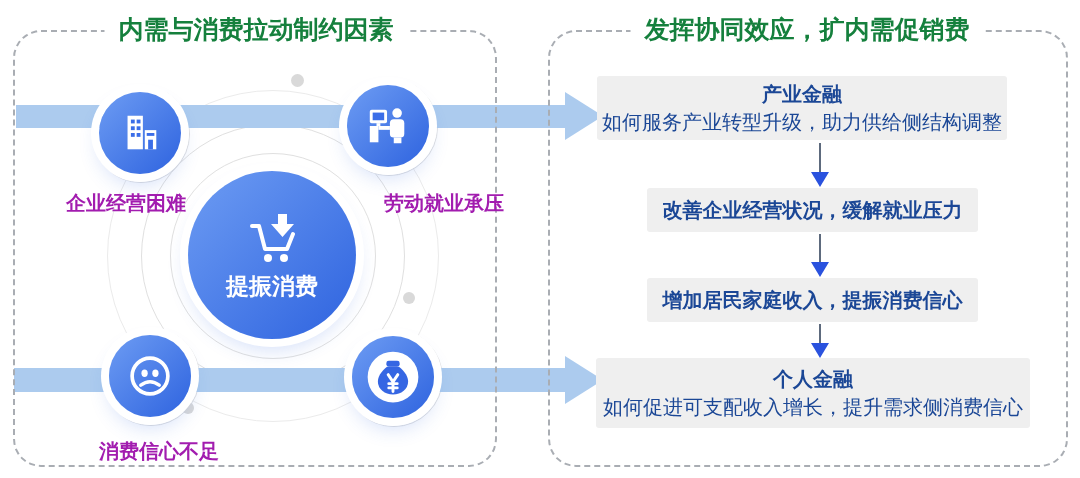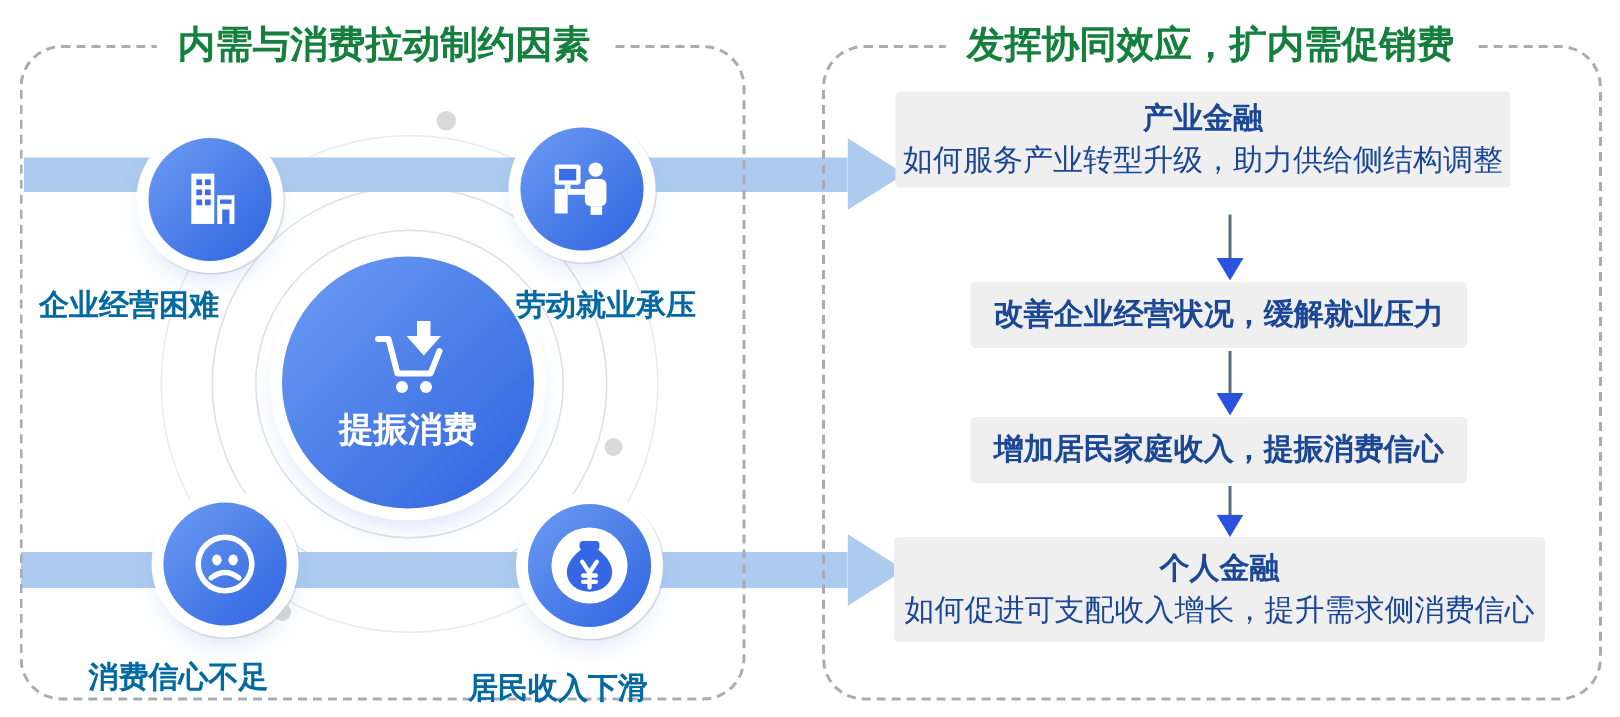--- a/index.html
+++ b/index.html
@@ -23,22 +23,22 @@
   .dot{position:absolute;background:#d9d9d9;border-radius:50%;z-index:2;}
 
   
   .bubble{position:absolute;border-radius:50%;background:linear-gradient(135deg,#6d9cf3 0%,#2e63df 100%);
           box-shadow:0 0 0 8px #ffffff,0 10px 20px rgba(46,99,223,.22);
           z-index:3;display:flex;align-items:center;justify-content:center;}
   .bubble-sm{width:82px;height:82px;}
   .bubble-lg{width:168px;height:168px;flex-direction:column;}
   .big-label{color:#ffffff;font-size:23px;font-weight:bold;line-height:1.25;text-align:left;margin-top:2px;}
 
-  .factor-label{position:absolute;width:160px;text-align:left;font-size:20px;font-weight:bold;
-                color:#0369a1;z-index:4;white-space:nowrap;}
+  .factor-label{position:absolute;width:160px;text-align:right;font-size:20px;font-weight:bold;
+                color:#a21caf;z-index:4;white-space:nowrap;}
 
   
   .step-box{position:absolute;background:#efefef;border-radius:3px;color:#1b4796;display:flex;
             flex-direction:column;justify-content:center;align-items:center;z-index:3;
             font-size:20px;line-height:1.4;text-align:center;white-space:nowrap;}
   .step-title{font-weight:bold;}
   .step-desc{font-weight:500;}
   .step-text{font-weight:700;}
 
   
@@ -121,23 +121,22 @@
       <circle cx="28" cy="48" r="4" fill="#ffffff"></circle>
       <circle cx="44" cy="48" r="4" fill="#ffffff"></circle>
       <path d="M38 4 h9 v10 h7 l-11.5 13 -11.5 -13 h7 z" fill="#ffffff"></path>
     </svg>
     <div class="big-label">提振消费</div>
   </div>
 
   <div class="factor-label" style="left:26px;top:190px;">企业经营困难</div>
   <div class="factor-label" style="left:344px;top:190px;">劳动就业承压</div>
   <div class="factor-label" style="left:59px;top:438px;">消费信心不足</div>
-  <div class="factor-label" style="left:312px;top:445px;">居民收入下滑</div>
 
-  <div class="step-box" style="left:597px;top:61px;width:410px;height:64px;">
+  <div class="step-box" style="left:597px;top:76px;width:410px;height:64px;">
     <div class="step-title">产业金融</div>
     <div class="step-desc">如何服务产业转型升级，助力供给侧结构调整</div>
   </div>
 
   <div class="v-line" style="left:819px;top:143px;height:30px;"></div>
   <div class="v-head" style="left:811px;top:172px;"></div>
 
   <div class="step-box" style="left:647px;top:188px;width:331px;height:44px;">
     <div class="step-text">改善企业经营状况，缓解就业压力</div>
   </div>

